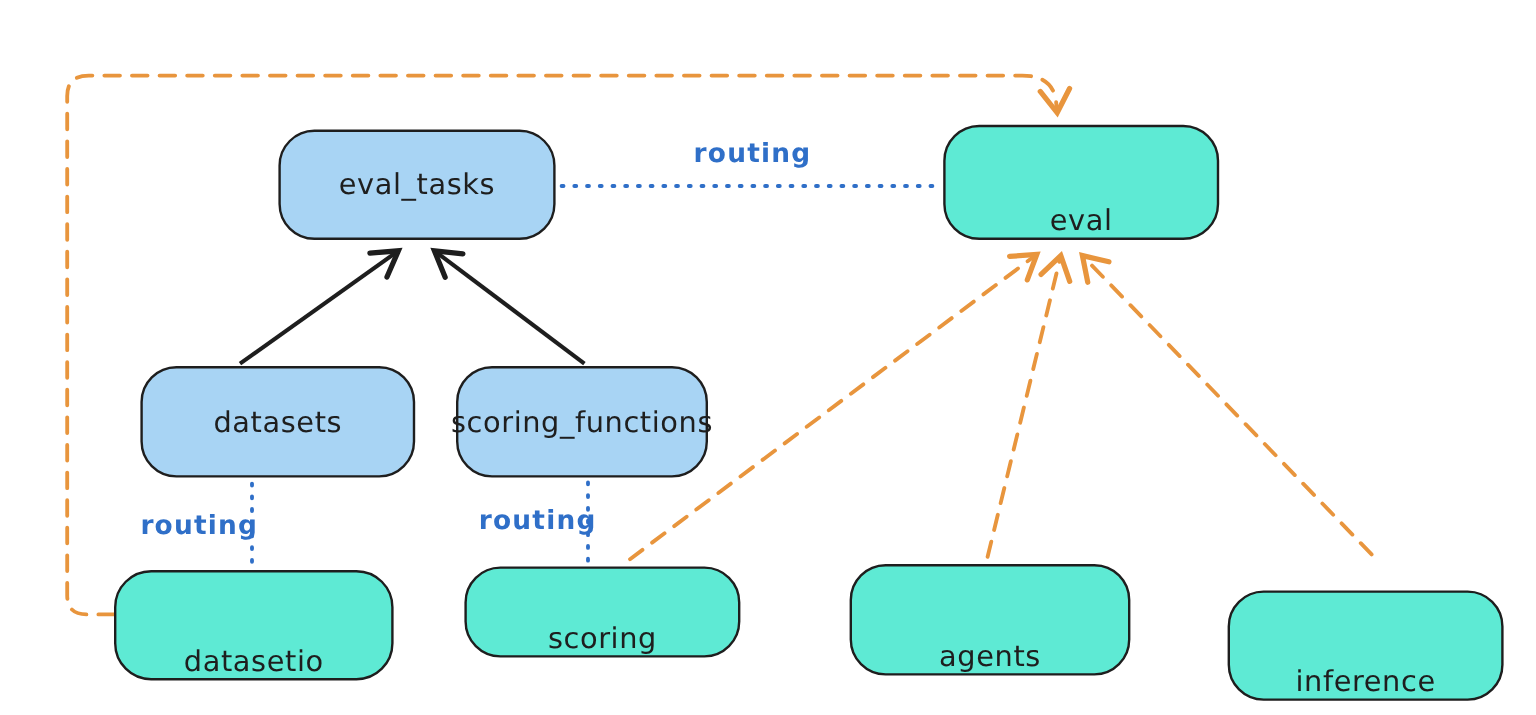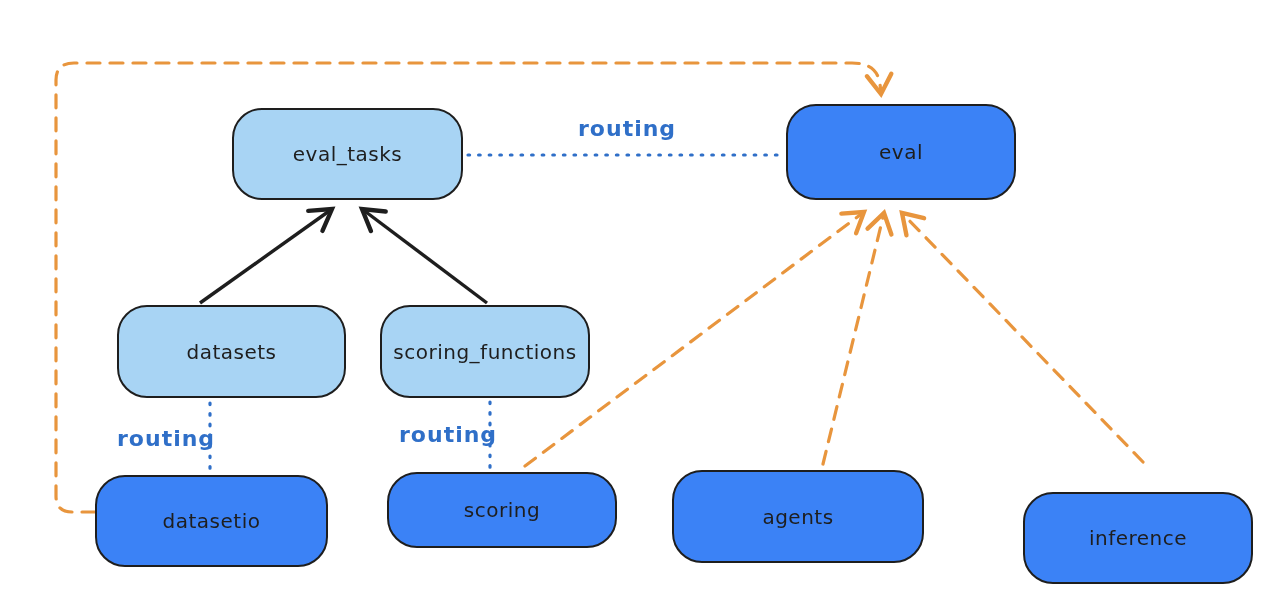--- a/index.html
+++ b/index.html
@@ -9,41 +9,41 @@
     background:#ffffff;
     font-family:"DejaVu Sans","Liberation Sans",sans-serif;
     overflow:hidden;
   }
   #edges{position:absolute;left:0;top:0;width:1280px;height:596px;}
   .node{
     position:absolute;
     border:2.5px solid #1e1e1e;
     border-radius:30px;
     display:flex;align-items:center;justify-content:center;
-    font-size:20px;color:#1e1e1e;
+    font-size:24px;color:#1e1e1e;
     letter-spacing:0.5px;
     box-sizing:border-box;
   }
   .node-blue{background:#a8d4f4;}
-  .node-green{background:#3b82f6;}
+  .node-green{background:#5eead4;align-items:flex-end;}
   .edge-label{
     position:absolute;
     color:#2f6fc8;
     font-size:22px;font-weight:600;
     letter-spacing:1px;
     white-space:nowrap;
   }
   
   #n-eval-tasks        {left:232px;top:108px;width:231px;height:92px;}
   #n-eval              {left:786px;top:104px;width:230px;height:96px;}
   #n-datasets          {left:117px; top:305px;width:229px;height:93px;}
   #n-scoring-functions {left:380px;top:305px;width:210px;height:93px;}
-  #n-datasetio         {left:95px; top:475px;width:233px;height:92px;}
+  #n-datasetio         {left:95px; top:475px;width:233px;height:92px;border-radius:31px;}
   #n-scoring           {left:387px;top:472px;width:230px;height:76px;}
-  #n-agents            {left:672px;top:470px;width:252px;height:93px;}
+  #n-agents            {left:708px;top:470px;width:234px;height:93px;}
   #n-inference         {left:1023px;top:468px;width:230px;height:92px;margin-top:24px;}
   #lbl-routing-top   {left:578px;top:116px;}
   #lbl-routing-left  {left:117px;top:426px;}
   #lbl-routing-mid   {left:399px;top:422px;}
 </style>
 </head>
 <body>
 
 <div id="canvas">
 

